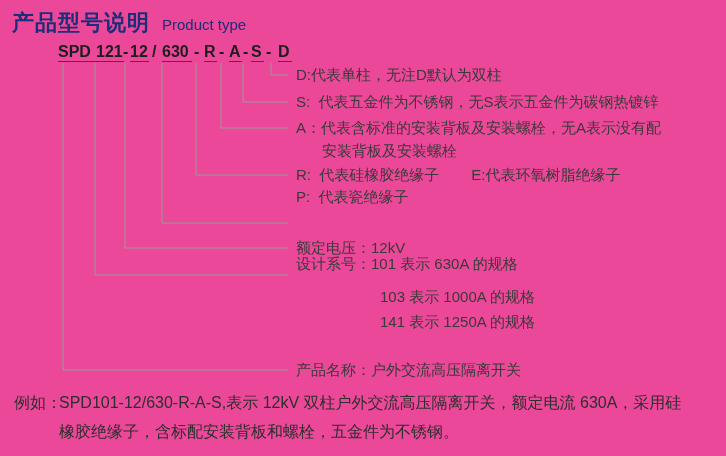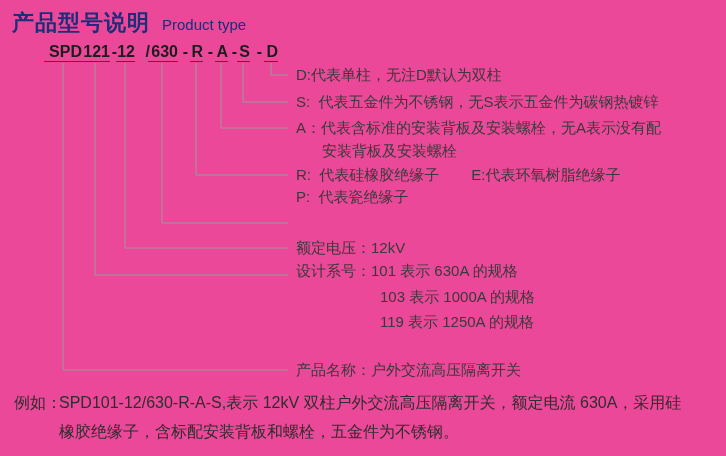--- a/index.html
+++ b/index.html
@@ -11,21 +11,21 @@
     overflow:hidden;
   }
   
   .title { position:absolute; left:12px; top:8px; white-space:nowrap; }
   .title .zh { color:var(--accent); font-size:22px; font-weight:700; letter-spacing:1px; }
   .title .en { color:var(--accent); font-size:15px; font-weight:500; margin-left:12px; }
 
   
   .model { position:absolute; top:43px; left:0; height:20px; font-weight:700;
            font-size:16px; color:#1d1d1d; }
-  .model span { position:absolute; top:0; height:19px; text-align:right; display:block; }
+  .model span { position:absolute; top:0; height:19px; text-align:left; display:block;margin-left:14px; }
   .model .u { border-bottom:1.5px solid #3c3c3c; }
 
   
   svg.connectors { position:absolute; left:0; top:0; width:726px; height:456px; }
   svg.connectors polyline { fill:none; stroke:var(--line); stroke-width:1; }
 
   
   .lbl { position:absolute; left:296px; font-size:15px; line-height:20px;
          color:var(--ink); white-space:pre; }
   .lbl .gap { display:inline-block; width:32px; }
@@ -71,22 +71,22 @@
     <polyline points="63,63  63,370  288,370"></polyline>
   </svg>
 
   <div class="lbl" style="top:65px;">D:代表单柱，无注D默认为双柱</div>
   <div class="lbl" style="top:92px;">S:  代表五金件为不锈钢，无S表示五金件为碳钢热镀锌</div>
   <div class="lbl" style="top:118px;">A：代表含标准的安装背板及安装螺栓，无A表示没有配</div>
   <div class="lbl" style="top:141px;left:322px;">安装背板及安装螺栓</div>
   <div class="lbl" style="top:165px;"><span>R:  代表硅橡胶绝缘子</span><span class="gap"></span><span>E:代表环氧树脂绝缘子</span></div>
   <div class="lbl" style="top:187px;">P:  代表瓷绝缘子</div>
   <div class="lbl" style="top:238px;">额定电压：12kV</div>
-  <div class="lbl" style="top:261px;text-align:right;">设计系号：101 表示 630A 的规格</div>
+  <div class="lbl" style="top:254px;text-align:right;">设计系号：101 表示 630A 的规格</div>
   <div class="lbl" style="top:287px;left:380px;">103 表示 1000A 的规格</div>
-  <div class="lbl" style="top:312px;left:380px;">119 表示 1250A 的规格</div>
+  <div class="lbl" style="top:312px;left:380px;">141 表示 1250A 的规格</div>
   <div class="lbl" style="top:360px;">产品名称：户外交流高压隔离开关</div>
 
   <div class="example" style="left:14px;top:392px;">例如：</div>
   <div class="example" style="left:59px;top:392px;">SPD101-12/630-R-A-S,表示 12kV 双柱户外交流高压隔离开关，额定电流 630A，采用硅</div>
   <div class="example" style="left:59px;top:421px;">橡胶绝缘子，含标配安装背板和螺栓，五金件为不锈钢。</div>
 
 </div>
 
 </body></html>

